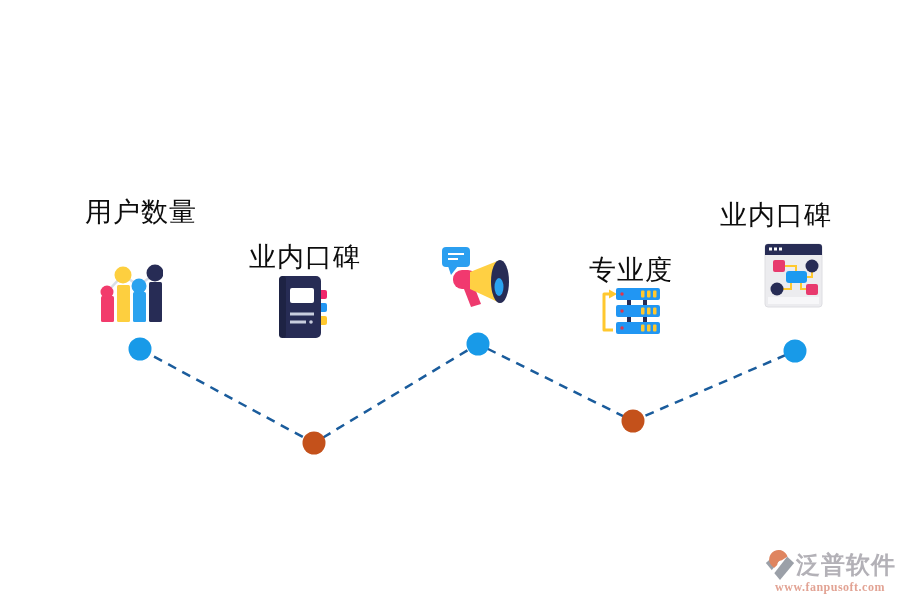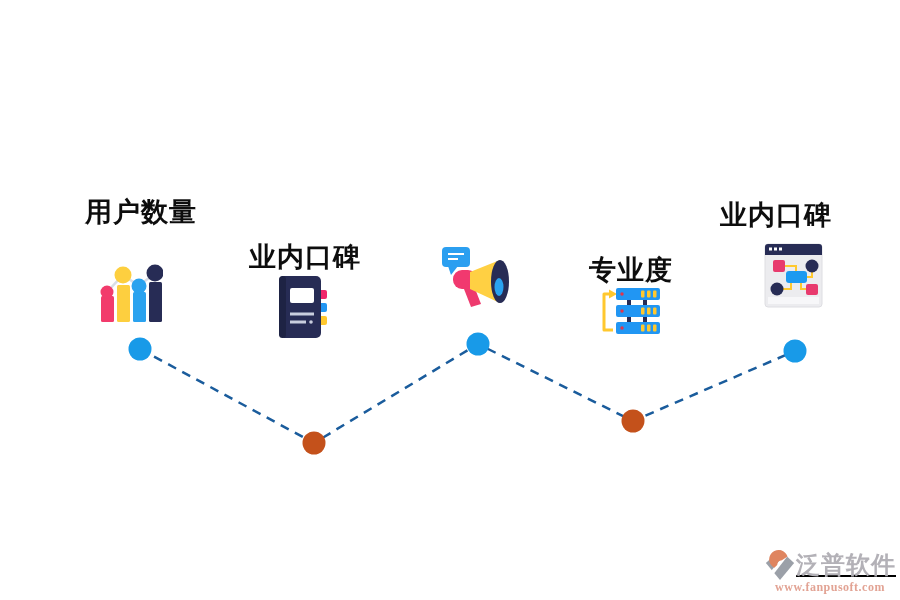--- a/index.html
+++ b/index.html
@@ -3,37 +3,37 @@
 <meta charset="utf-8">
 <style>
   html,body{margin:0;padding:0;background:#fff;}
   .canvas{
     position:relative;width:900px;height:600px;background:#ffffff;overflow:hidden;
     font-family:"Liberation Sans","DejaVu Sans",sans-serif;
   }
   .zigzag{position:absolute;left:0;top:0;width:900px;height:600px;}
   .ftitle{
     position:absolute;transform:translateX(-50%);
-    font-size:27px;font-weight:bold;color:#0d0d0d;white-space:nowrap;letter-spacing:1px;
+    font-size:27px;font-weight:normal;color:#0d0d0d;white-space:nowrap;letter-spacing:1px;
   }
   .ficon{position:absolute;}
   .t1{left:141px;top:194px}
   .t2{left:305px;top:239px}
   .t3{left:482px;top:196px}
   .t4{left:631px;top:252px}
   .t5{left:776px;top:197px}
   .i1{left:97px;top:262px}
   .i2{left:277px;top:274px}
   .i3{left:438px;top:245px}
   .i4{left:596px;top:286px}
   .i5{left:764px;top:243px}
   .watermark{
     position:absolute;left:764px;top:548px;width:132px;
   }
-  .wm-row{display:flex;align-items:center;text-decoration:underline;}
+  .wm-row{display:flex;align-items:center;}
   .wm-brand{
     font-size:24px;font-weight:bold;color:#b3b1b7;letter-spacing:1px;white-space:nowrap;
     line-height:30px;
   }
   .wm-url{
     font-family:"Liberation Serif","DejaVu Serif",serif;
     font-size:12px;font-weight:bold;color:#e2a394;letter-spacing:0.5px;white-space:nowrap;
     text-align:center;margin-top:-2px;
   }
 </style>

